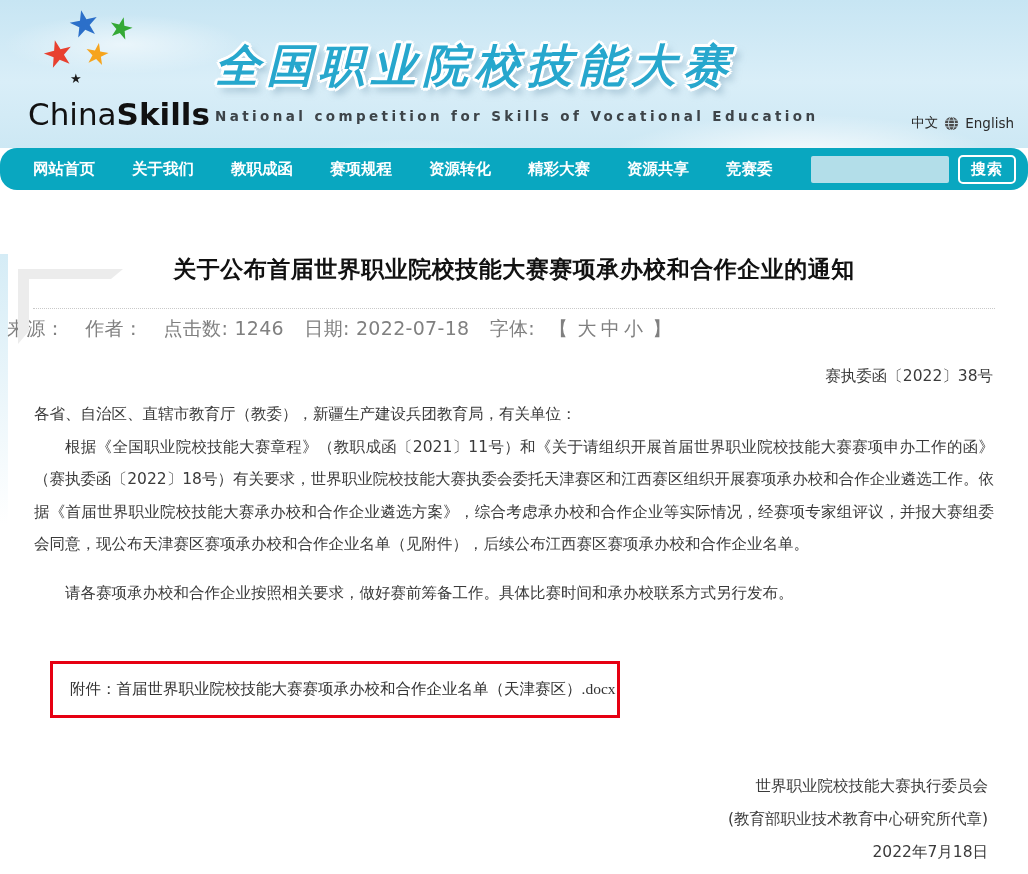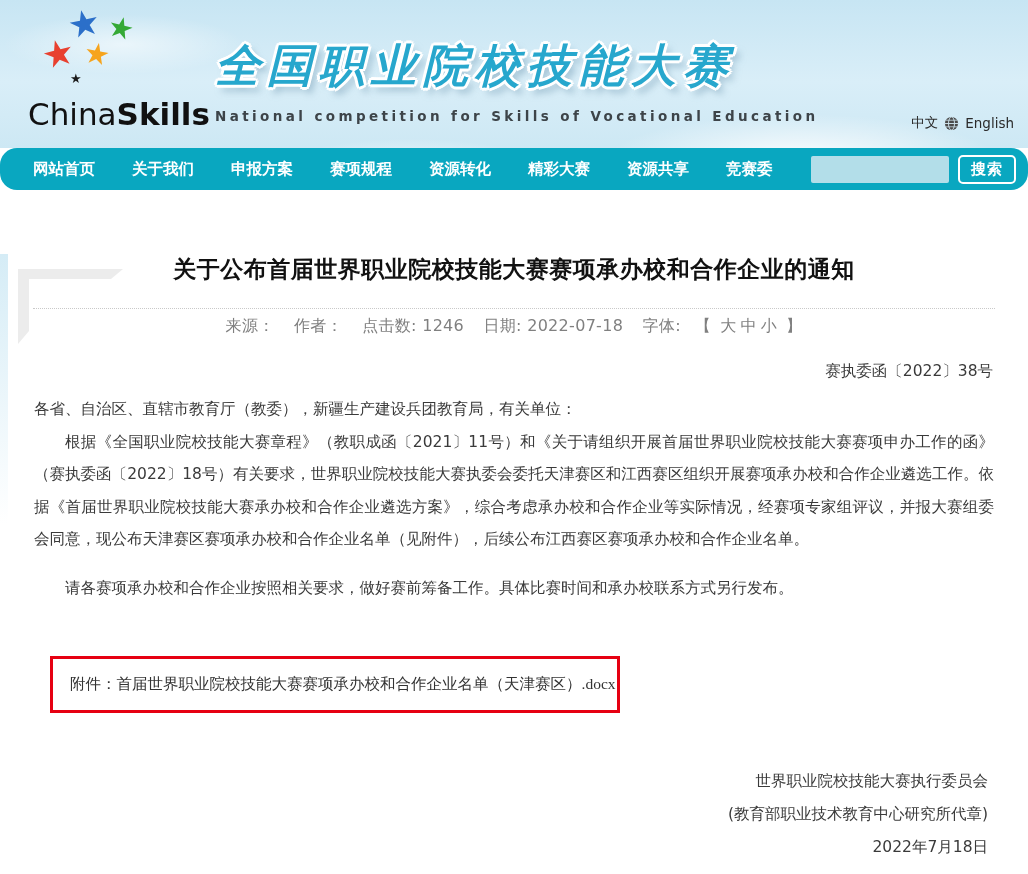--- a/index.html
+++ b/index.html
@@ -78,21 +78,21 @@
     position:absolute; left:18px; top:15px; width:11px; height:75px; background:#ececec;
     clip-path:polygon(0 0, 100% 0, 100% calc(100% - 13px), 0 100%);
   }
 
   .article-title{
     margin:64px 40px 0; text-align:center;
     font-size:23px; font-weight:bold; color:#111; letter-spacing:.5px;
   }
   .dotted-sep{ margin:23px 33px 0; border-top:1px dotted #c9c9c9; height:0; }
   .meta{
-    margin-top:7px; text-align:center; font-size:16px; color:#808080; letter-spacing:.3px;
+    margin-top:7px; font-size:19px; color:#808080; letter-spacing:.3px;
   }
   .meta span{ margin:0 7px; }
   .meta .fs{ margin:0 2px; cursor:pointer; }
 
   .doc-number{ margin:24px 35px 0 0; text-align:right; font-size:15.5px; color:#3a3a3a; }
 
   .body-text{ padding:0 34px; color:#3a3a3a; font-size:15.5px; line-height:32.5px; text-align:justify; }
   .body-text p.indent{ text-indent:2em; }
   .p1{ margin-top:11px; }
   .p2{ }
@@ -134,21 +134,21 @@
       <line x1="2" y1="4.5" x2="14" y2="4.5" stroke="#cfe4ee" stroke-width=".8"></line>
       <line x1="2" y1="11.5" x2="14" y2="11.5" stroke="#cfe4ee" stroke-width=".8"></line>
     </svg>
     <span>English</span>
   </div>
 </div>
 
 <div class="nav">
   <span class="nav-item">网站首页</span>
   <span class="nav-item">关于我们</span>
-  <span class="nav-item">申报方案</span>
+  <span class="nav-item">教职成函</span>
   <span class="nav-item">赛项规程</span>
   <span class="nav-item">资源转化</span>
   <span class="nav-item">精彩大赛</span>
   <span class="nav-item">资源共享</span>
   <span class="nav-item">竞赛委</span>
   <div class="search">
     <input class="search-input" type="text" placeholder="" style="">
     <button class="search-btn">搜索</button>
   </div>
 </div>

